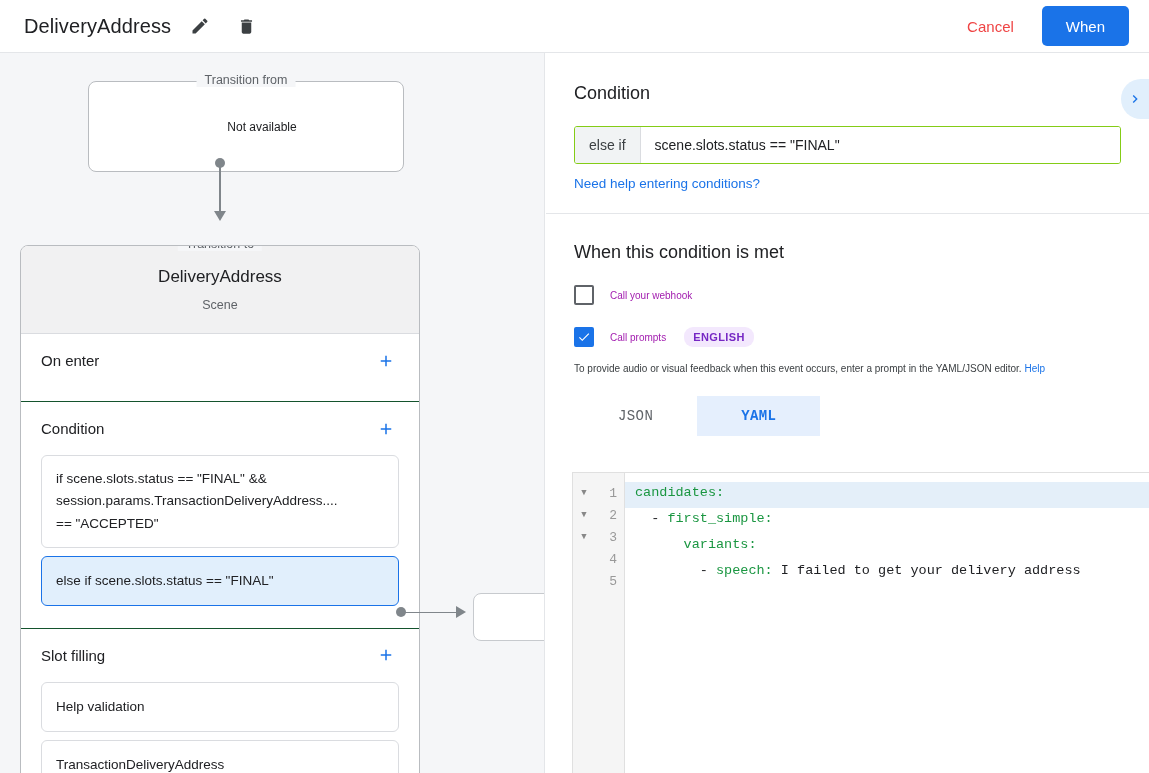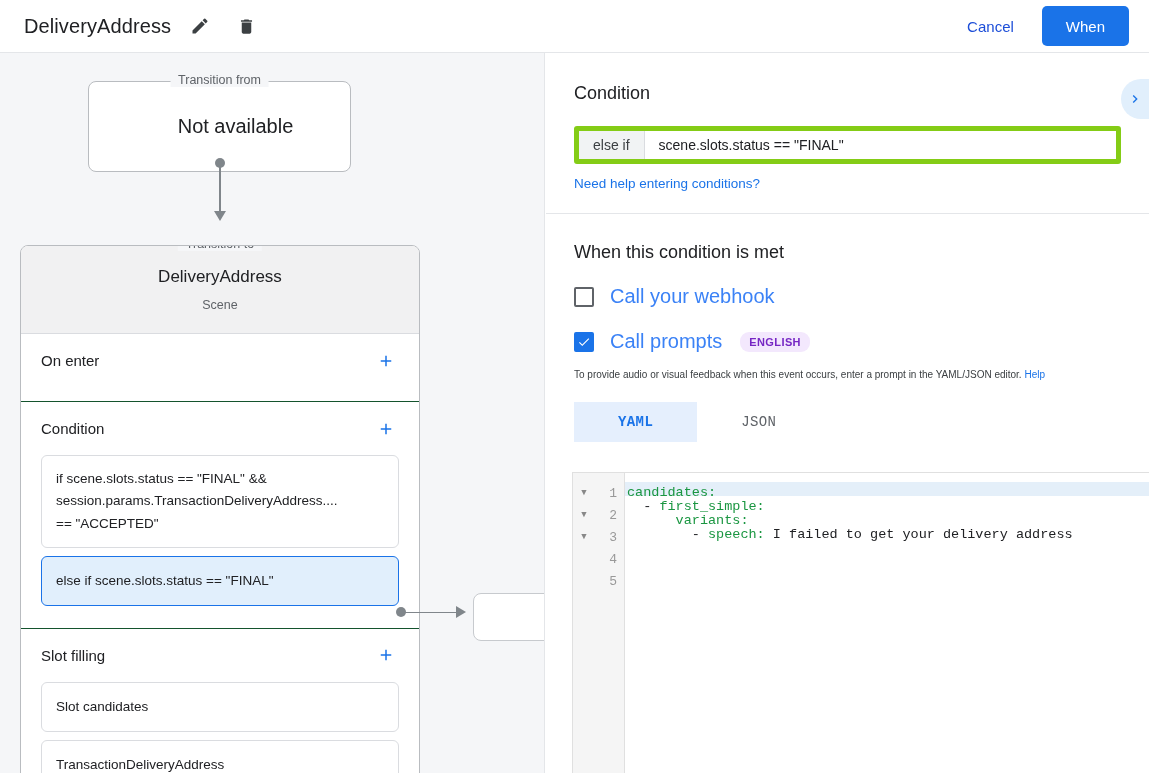--- a/index.html
+++ b/index.html
@@ -28,21 +28,21 @@
   }
   .icon-btn {
     width: 34px; height: 34px;
     margin-left: 12px;
     display: flex; align-items: center; justify-content: center;
     border-radius: 50%;
     cursor: pointer;
   }
   .topbar-spacer { flex: 1; }
   .cancel-btn {
-    color: #1d4ed8; font-size: 15px; font-weight: 500;
+    color: #ef4444; font-size: 15px; font-weight: 500;
     background: none; border: none; cursor: pointer;
     padding: 8px 14px; border-radius: 4px;
     font-family: "Liberation Sans", sans-serif;
   }
   .save-btn {
     margin-left: 14px; margin-right: 20px;
     background: #1a73e8; color: #ffffff;
     border: none; border-radius: 5px;
     font-size: 15px; font-weight: 500;
     padding: 0 24px; height: 40px;
@@ -70,24 +70,24 @@
     position: absolute;
     top: -9px; left: 50%; transform: translateX(-50%);
     background: #f5f6f8;
     padding: 0 8px;
     font-size: 12.5px;
     color: #5f6368;
     white-space: nowrap;
   }
 
   #node-from {
-    left: 88px; top: 28px; width: 263px; height: 91px;
+    left: 88px; top: 28px; width: 316px; height: 91px;
     display: flex; align-items: center; justify-content: center; padding-left: 32px;
   }
-  #node-from .nf-label { font-size: 20px; color: #202124; }
+  #node-from .nf-label { font-size: 12px; color: #202124; }
 
   
   .conn-dot {
     position: absolute;
     width: 10px; height: 10px; border-radius: 50%;
     background: #80868b;
   }
   .conn-line-v {
     position: absolute; width: 1.5px; background: #80868b;
   }
@@ -189,21 +189,21 @@
     width: 28px; height: 40px;
     background: #e1effc;
     border-radius: 20px 0 0 20px;
     display: flex; align-items: center; justify-content: center;
     cursor: pointer;
   }
 
   .cond-row {
     margin-top: 22px;
     display: flex;
-    border: 5px solid #84cc16;
+    border: 1px solid #84cc16;
     border-radius: 3px;
     height: 38px;
     overflow: hidden;
     justify-content: center;
   }
   .cond-prefix {
     background: #f1f3f4;
     border-right: 1px solid #dadce0;
     display: flex; align-items: center;
     padding: 0 14px;
@@ -232,21 +232,21 @@
     border: 2px solid #5f6368;
     border-radius: 2px;
     background: #ffffff;
     cursor: pointer;
     flex: 0 0 auto;
   }
   .cbox.checked {
     background: #1a73e8; border-color: #1a73e8;
     display: flex; align-items: center; justify-content: center;
   }
-  .cb-label { margin-left: 16px; font-size: 20px; color: #3b82f6; font-weight: 500; }
+  .cb-label { margin-left: 16px; font-size: 10px; color: #a21caf; font-weight: 500; }
   .badge {
     margin-left: 18px;
     background: #f3e8fd; color: #7627c4;
     font-size: 11px; font-weight: 600;
     letter-spacing: .4px;
     padding: 4px 9px; border-radius: 9px;
   }
   .desc {
     margin-top: 14px;
     font-size: 10px; color: #3c4043; line-height: 1.5;
@@ -293,21 +293,21 @@
   }
   .gnum { flex: 1; text-align: right; padding-right: 7px; }
   .code {
     flex: 1;
     padding-top: 9px;
     font-family: "Liberation Mono", monospace;
     font-size: 13.5px;
     overflow: hidden;
     white-space: pre;
   }
-  .cline { height: 14px; line-height: 22px; padding-left: 2px; }
+  .cline { height: 26px; line-height: 22px; padding-left: 10px; }
   .cline.hl { background: #e4eff9; }
   .k { color: #1a9641; }
   .t { color: #202124; }
 </style>
 </head>
 <body>
 
 <div class="topbar">
   <div class="topbar-title">DeliveryAddress</div>
 
@@ -375,21 +375,21 @@
         </div>
         <div class="section">
           <div class="section-head">
             <div class="section-title">Slot filling</div>
             <div class="plus-btn">
               <svg width="18" height="18" viewBox="0 0 24 24">
                 <path fill="#1a73e8" d="M19 13h-6v6h-2v-6H5v-2h6V5h2v6h6v2z"></path>
               </svg>
             </div>
           </div>
-          <div class="chip tall">Slot candidates</div>
+          <div class="chip tall">Help validation</div>
           <div class="chip tall">TransactionDeliveryAddress</div>
         </div>
       </div>
   </div>
 
   <div class="conn-dot" style="left:396px; top:554px;"></div>
   <div class="conn-line-h" style="left:401px; top:558.5px; width:58px;"></div>
   <div class="conn-arrow-right" style="left:456px; top:553px;"></div>
   <div id="node-right"></div>
 </div>
@@ -432,22 +432,22 @@
       <div class="cb-label">Call prompts</div>
       <div class="badge">ENGLISH</div>
     </div>
 
     <div class="desc">
       <span>To provide audio or visual feedback when this event occurs, enter a prompt in the YAML/JSON editor.</span>
       <a>Help</a>
     </div>
 
     <div class="tabs" id="tabs-host">
+        <div class="tab">JSON</div>
         <div class="tab active">YAML</div>
-        <div class="tab">JSON</div>
       </div>
   </div>
 </div>
 
 <div class="editor">
   <div class="gutter" id="gutter-host">
       <div class="gline">
         <span class="fold">▼</span>
         <span class="gnum">1</span>
       </div>

